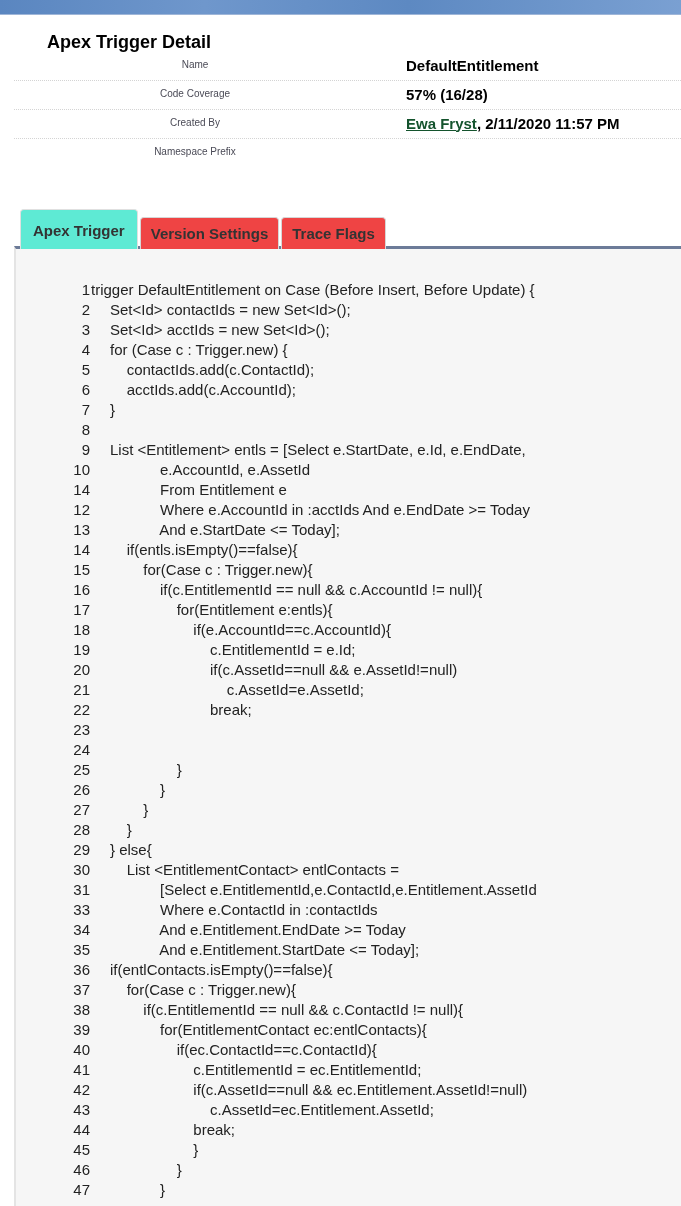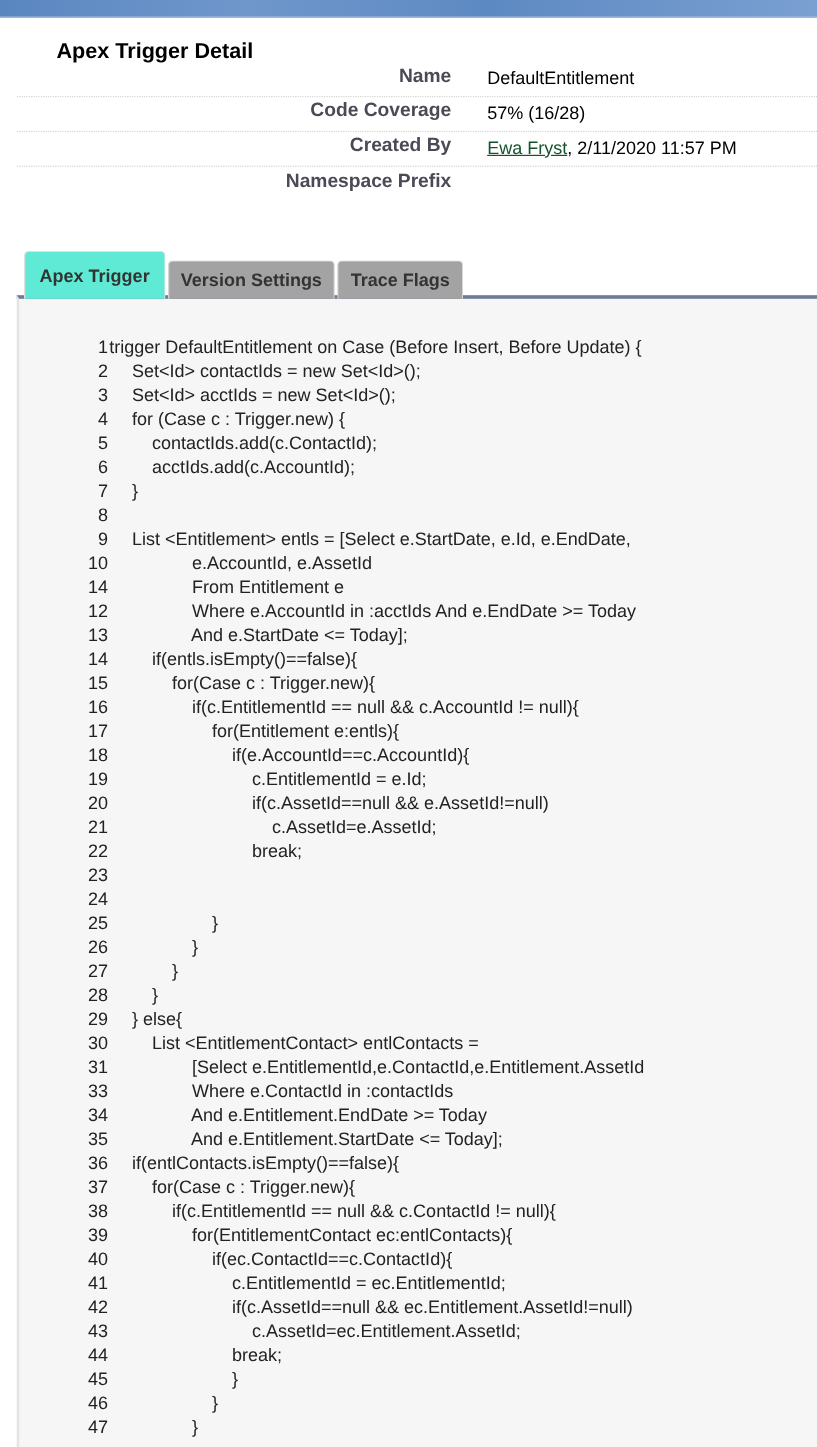--- a/index.html
+++ b/index.html
@@ -38,50 +38,51 @@
     .detail-row {
       display: flex;
       height: 29px;
       align-items: center;
       border-bottom: 1px dotted #d4d4d4;
       box-sizing: border-box;
     }
     .detail-row.last { border-bottom: none; }
     .detail-label {
       width: 392px;
-      text-align: right;
-      font-size: 16px;
-      font-weight: bold;
+      text-align: center;
+      font-size: 10px;
+      font-weight: normal;
       color: #4a4a56;
       padding-right: 30px;
       box-sizing: border-box;
       margin-top: -4px;
     }
     .detail-value {
       font-size: 15px;
       color: #000;
       margin-top: -2px;
       white-space: nowrap;
+      font-weight: bold;
     }
     .detail-value a {
       color: #14532d;
       text-decoration: underline;
     }
     .tabs {
       position: absolute;
       left: 20px; top: 209px;
       height: 40px;
       display: flex;
       align-items: flex-end;
     }
     .tab {
       height: 32px;
       padding: 0 10px;
       margin-right: 2px;
-      background: #a3a3a3;
+      background: #ef4444;
       border: 1px solid #d6d6d6;
       border-bottom: none;
       border-radius: 4px 4px 0 0;
       font-size: 15px;
       font-weight: bold;
       color: #333;
       display: flex;
       align-items: center;
       box-sizing: border-box;
       cursor: pointer;

